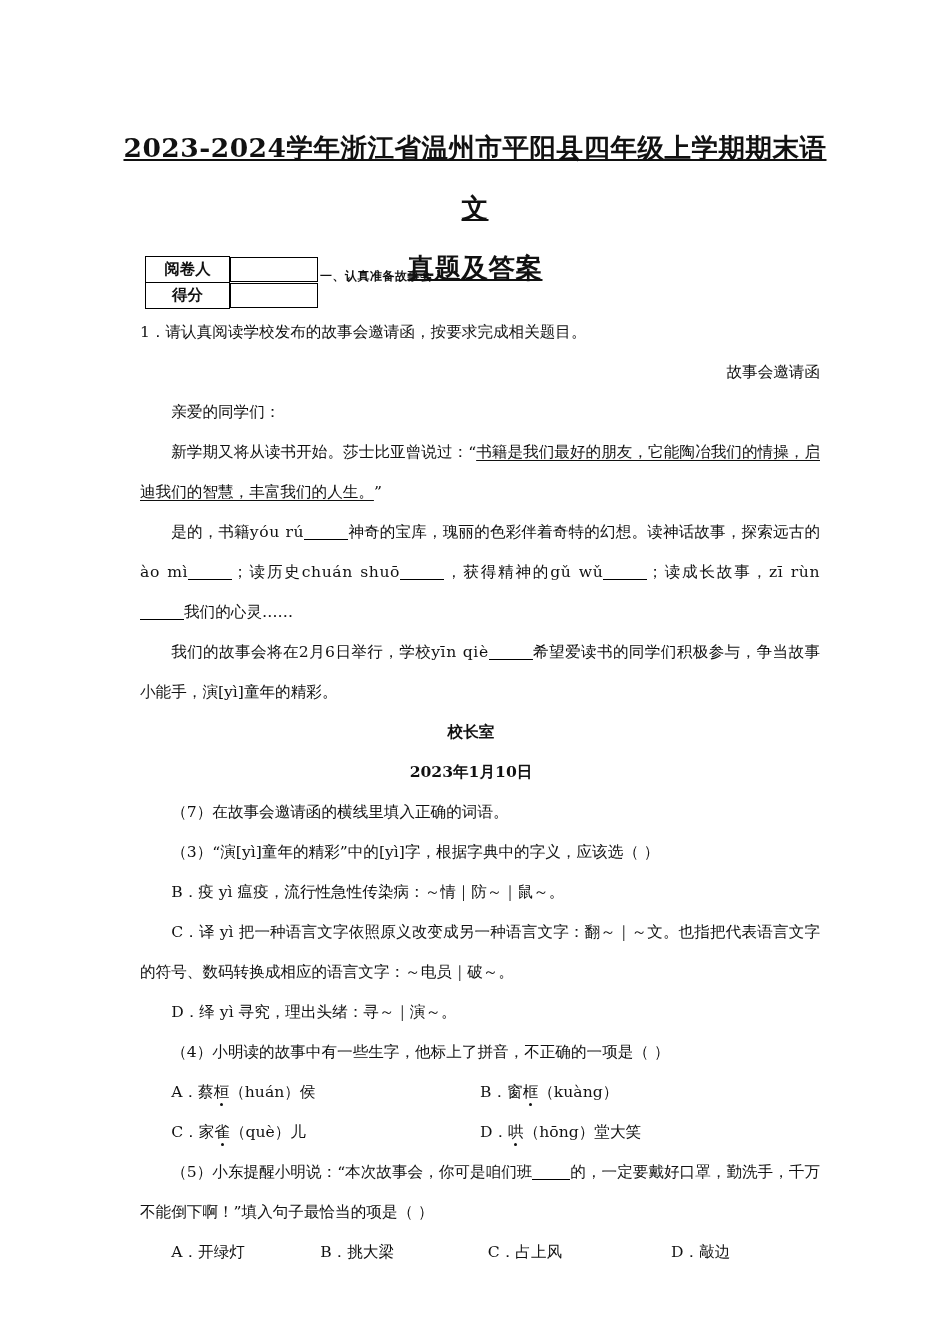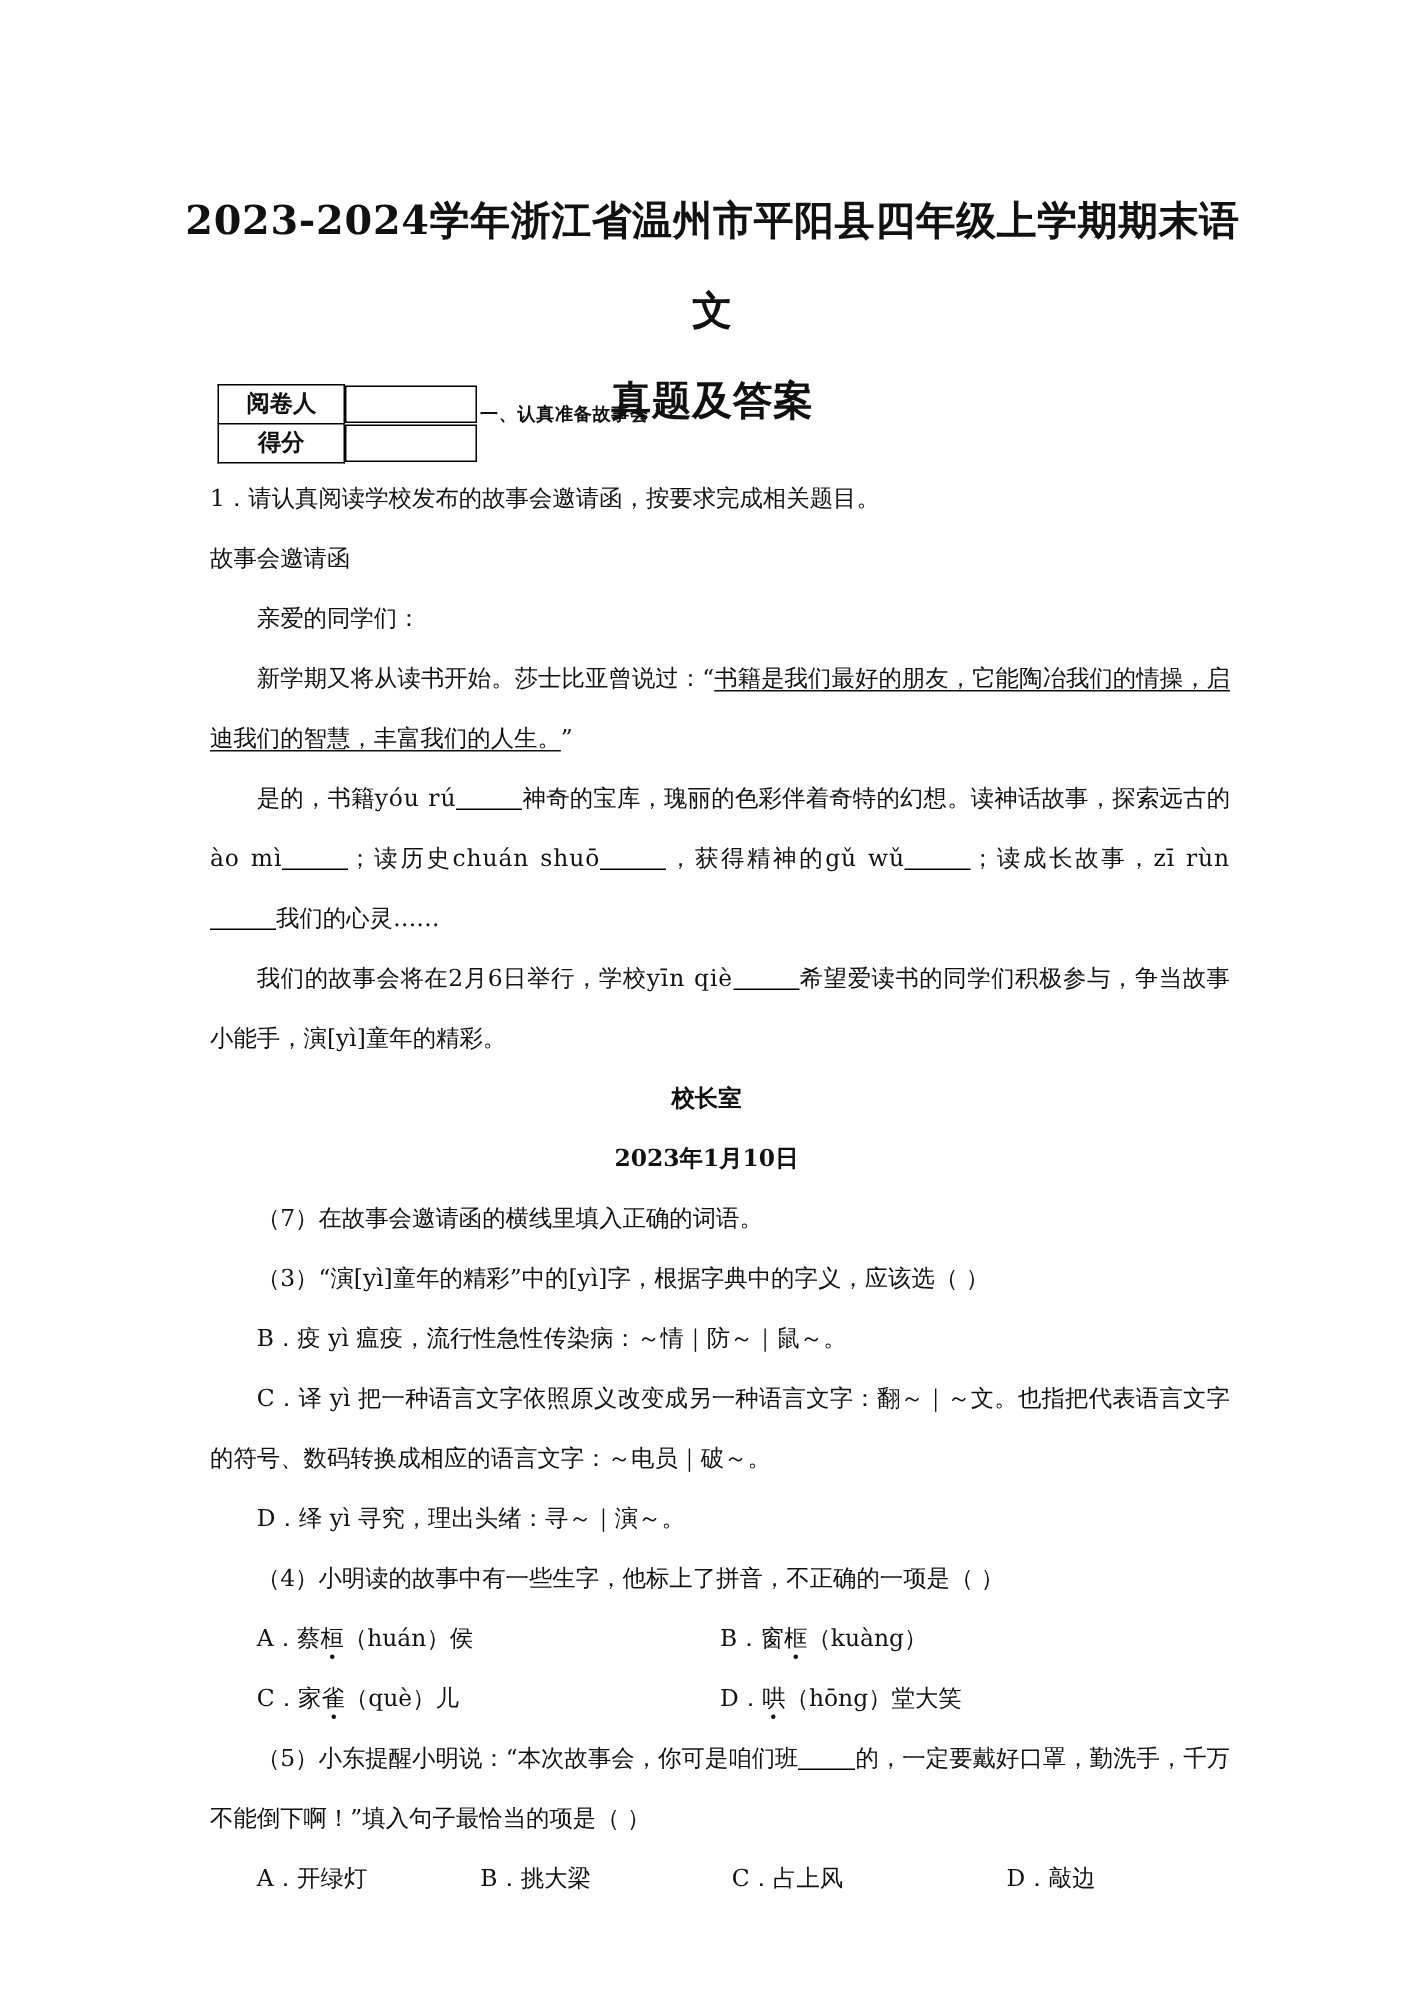--- a/index.html
+++ b/index.html
@@ -9,41 +9,41 @@
     color:#111;
   }
   .page{position:absolute;left:0;top:0;width:950px;height:1344px;}
 
   
   .title{
     position:absolute;left:120px;top:118px;width:710px;
     text-align:center;font-weight:bold;font-size:26.5px;
     line-height:60px;letter-spacing:.5px;
   }
-  .title .tline{display:block;}
+  .title .tline{display:block;text-decoration:underline;}
 
   
   .scorewrap{position:absolute;left:145px;top:256px;}
   table.score{border-collapse:collapse;}
   table.score td{
     border:1.3px solid #000;height:23px;font-size:15.5px;
     text-align:center;font-weight:bold;padding:0;
   }
   table.score td.lab{width:83px;}
   table.score td.blank{width:86px;}
   .sechead{
     position:absolute;left:320px;top:268px;
     font-size:12px;font-weight:bold;letter-spacing:.5px;
   }
 
   
   .body{position:absolute;left:140px;top:312px;width:680px;font-size:15.6px;line-height:40px;}
   .p{margin:0;text-align:justify;text-justify:inter-ideograph;}
   .ind2{text-indent:2em;}
-  .ctr{text-align:left;}
+  .ctr{text-align:right;}
   .right{text-align:center;font-weight:bold;}
   .u{text-decoration:underline;text-underline-offset:3px;}
   .blank{display:inline-block;width:44px;border-bottom:1.1px solid #000;vertical-align:-3px;}
   .blank-sm{display:inline-block;width:38px;border-bottom:1.1px solid #000;vertical-align:-3px;}
   .py{font-family:"DejaVu Serif","Liberation Serif",serif;letter-spacing:.6px;}
   .dot{position:relative;}
   .dot::after{
     content:"";position:absolute;left:50%;bottom:-5px;
     width:3px;height:3px;margin-left:-1.5px;border-radius:50%;background:#111;
   }

